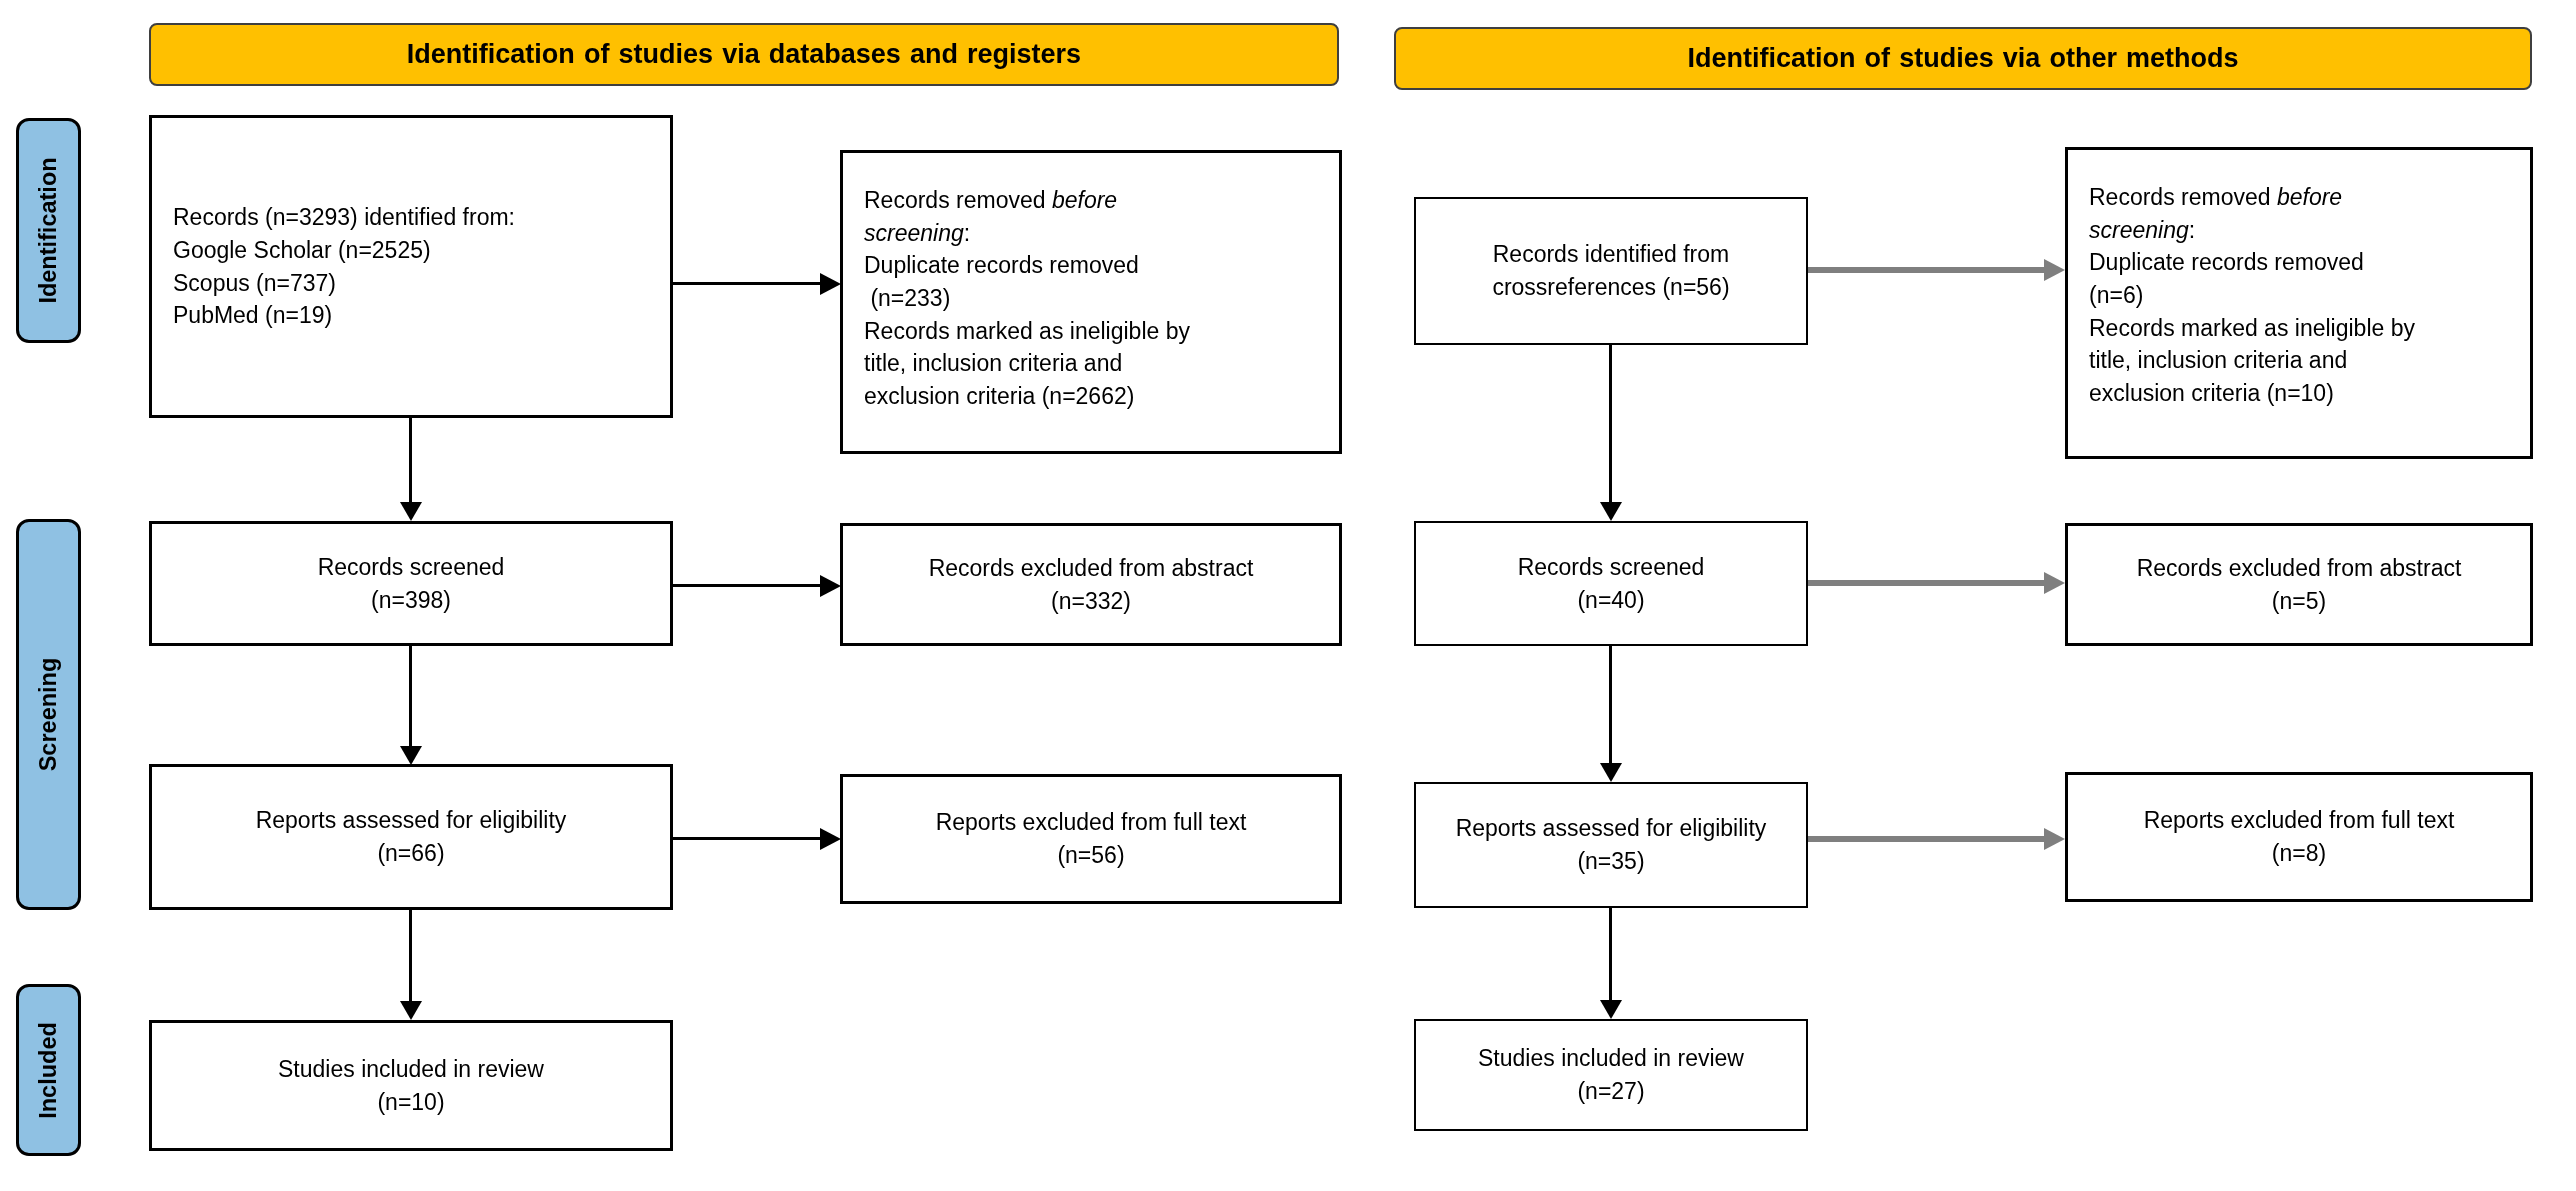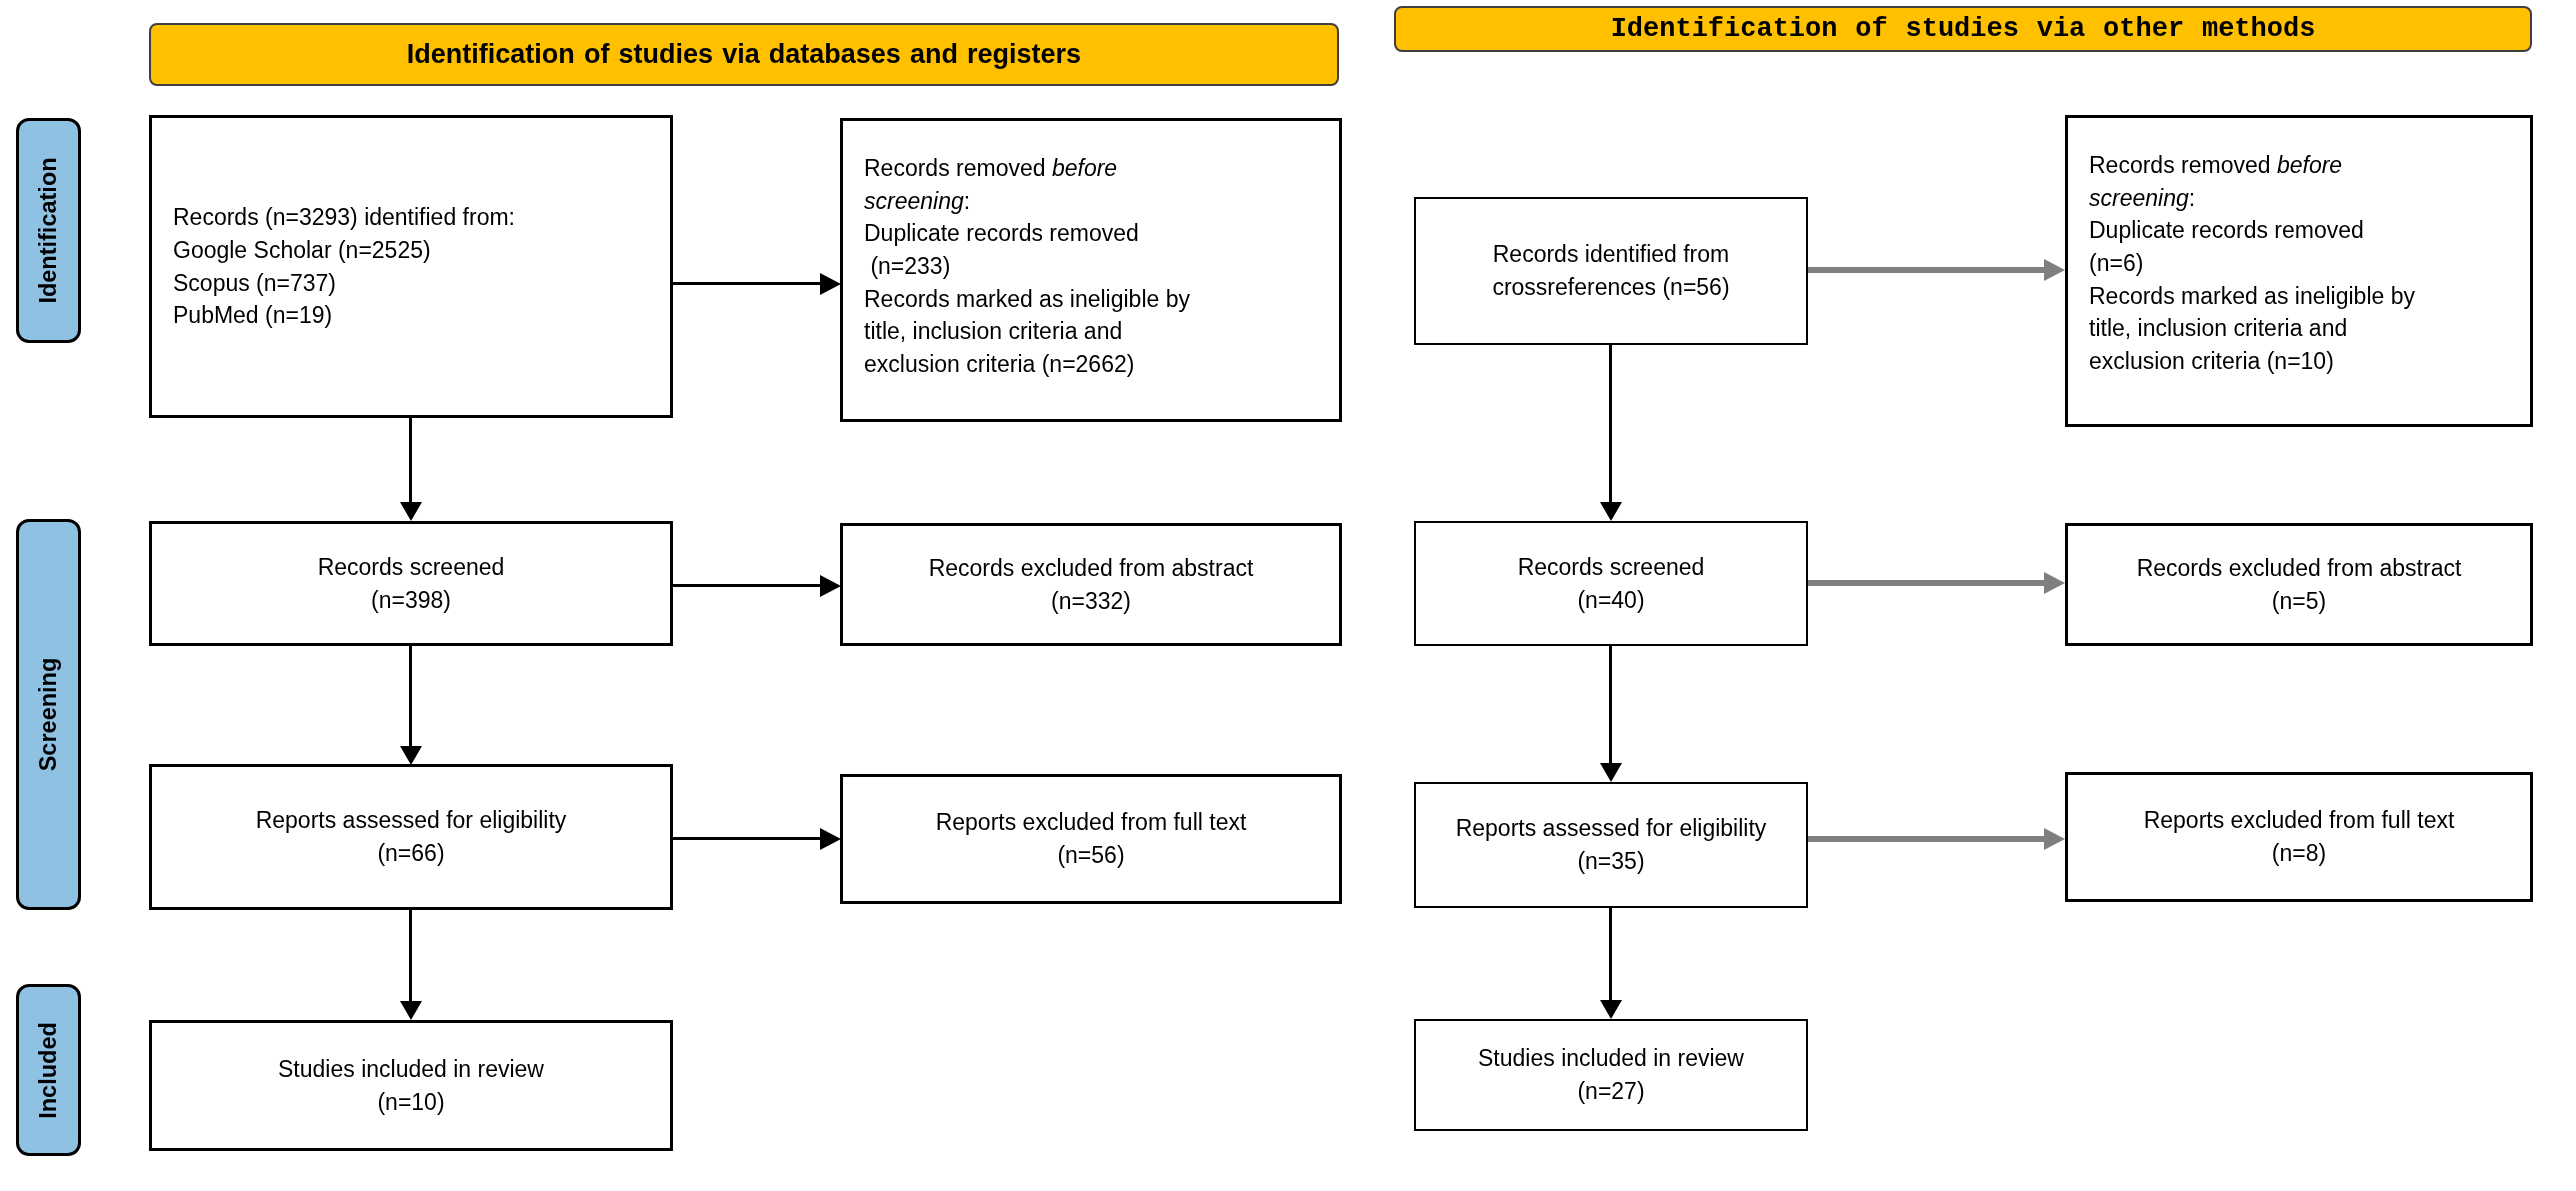--- a/index.html
+++ b/index.html
@@ -45,20 +45,21 @@
   }
   .fbox.thin{border-width:2.4px;}
   .fbox.left-align{
     justify-content:flex-start;
     text-align:left;
     padding:0 21px;
   }
   .fbox.top-align{
     align-items:flex-start;
     padding-top:31px;
+    margin-top:32px;
   }
   .fbox em{font-style:italic;}
   
   .varrow{width:3.2px;background:#000;}
   .varrow::after{
     content:'';position:absolute;left:50%;bottom:-18px;
     transform:translateX(-50%);
     border-left:11.3px solid transparent;
     border-right:11.3px solid transparent;
     border-top:19.5px solid #000;
@@ -72,21 +73,21 @@
     border-left:21px solid #000;
   }
   .harrow.gray{background:#7F7F7F;height:5.7px;}
   .harrow.gray::after{border-left-color:#7F7F7F;}
 </style>
 </head>
 <body>
 
 <div class="abs section-header" style="left:149px;top:23px;width:1190px;height:63px;">Identification of studies via databases and registers</div>
 
-<div class="abs section-header" style="left:1394px;top:6px;width:1138px;height:46px;font-family:Liberation Mono, monospace;">Identification of studies via other methods</div>
+<div class="abs section-header" style="left:1394px;top:27px;width:1138px;height:63px;">Identification of studies via other methods</div>
 
 <div class="abs stage" style="left:16px;top:118px;width:65px;height:225px;">
   <span class="vtext">Identification</span>
 </div>
 <div class="abs stage" style="left:16px;top:519px;width:65px;height:391px;">
   <span class="vtext">Screening</span>
 </div>
 <div class="abs stage" style="left:16px;top:984px;width:65px;height:172px;">
   <span class="vtext">Included</span>
 </div>

